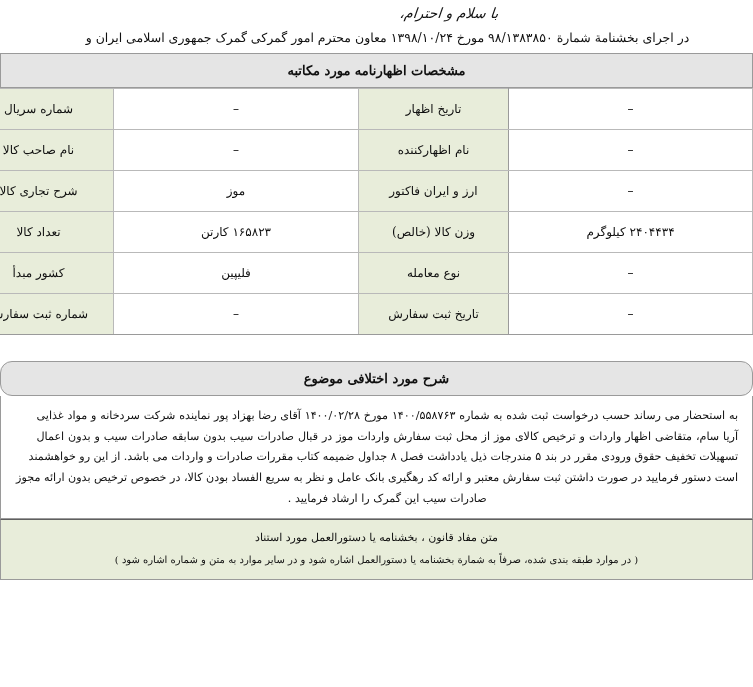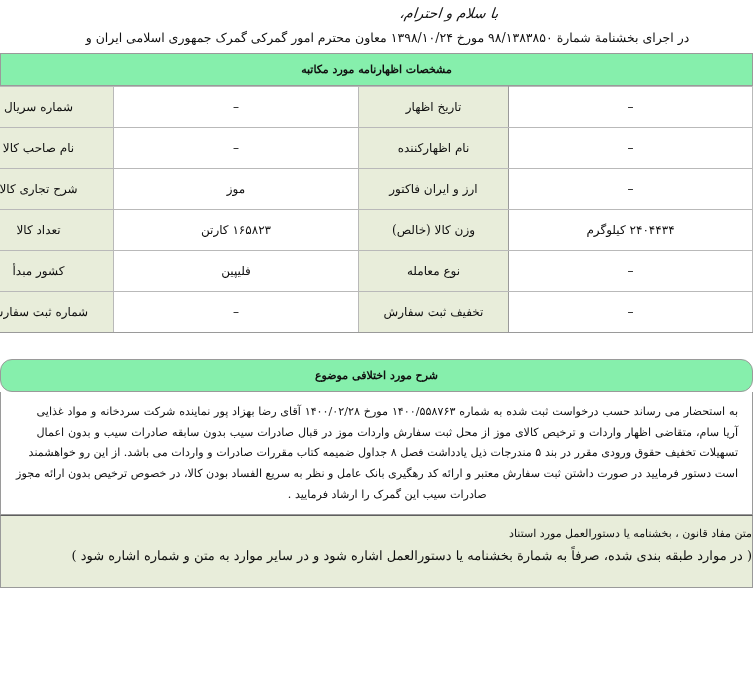--- a/index.html
+++ b/index.html
@@ -54,25 +54,25 @@
     direction: rtl;
     white-space: nowrap;
     font-family: "DejaVu Serif", "Liberation Serif", serif;
     letter-spacing: -0.2px;
   }
   .intro-line.l1 { padding-right: 16px; }
   .intro-line.l2 { padding-right: 16px; }
 
   
   .section-title {
-    background: #86efac;
+    background: #e5e5e5;
     border: 1px solid #9a9a9a;
     border-bottom: 1px solid #9a9a9a;
     text-align: center;
-    font-size: 11px;
+    font-size: 13px;
     font-weight: bold;
     padding: 9px 0 9px 0;
     font-family: "DejaVu Serif", "Liberation Serif", serif;
     letter-spacing: 0px;
   }
   .section-title.second {
     margin-top: 26px;
     border-radius: 12px;
   }
 
@@ -126,30 +126,31 @@
     text-align: center;
     text-align-last: center;
     padding-top: 1px;
   }
 
   
   .footer-note {
     background: #e8edda;
     border: 1px solid #9a9a9a;
     border-top: 1px solid #5f5f5f;
-    padding: 7px 0 20px 0;
+    padding: 7px 0 8px 0;
+    text-align: center;
     font-family: "DejaVu Serif", "Liberation Serif", serif;
   }
   .footer-note .fl1 {
     font-size: 11px;
     line-height: 22px;
     direction: rtl;
   }
   .footer-note .fl2 {
-    font-size: 13px;
+    font-size: 10px;
     line-height: 22px;
     direction: rtl;
   }
 </style>
 </head>
 <body>
 
 <div class="page">
 
   <div class="salutation-wrap">
@@ -189,21 +190,21 @@
         <td class="label">تعداد کالا</td>
       </tr>
       <tr>
         <td class="value">–</td>
         <td class="label">نوع معامله</td>
         <td class="value narrow">فلیپین</td>
         <td class="label">کشور مبدأ</td>
       </tr>
       <tr>
         <td class="value">–</td>
-        <td class="label">تخفیف ثبت سفارش</td>
+        <td class="label">تاریخ ثبت سفارش</td>
         <td class="value narrow">–</td>
         <td class="label">شماره ثبت سفارش</td>
       </tr>
     </tbody>
   </table>
 
   <div class="section-title second">شرح مورد اختلافی موضوع</div>
 
   <div class="dispute-body">
     <div class="dispute-line">به استحضار می رساند حسب درخواست  ثبت شده به شماره ۱۴۰۰/۵۵۸۷۶۳ مورخ ۱۴۰۰/۰۲/۲۸ آقای رضا بهزاد پور نماینده شرکت سردخانه و مواد غذایی</div>

